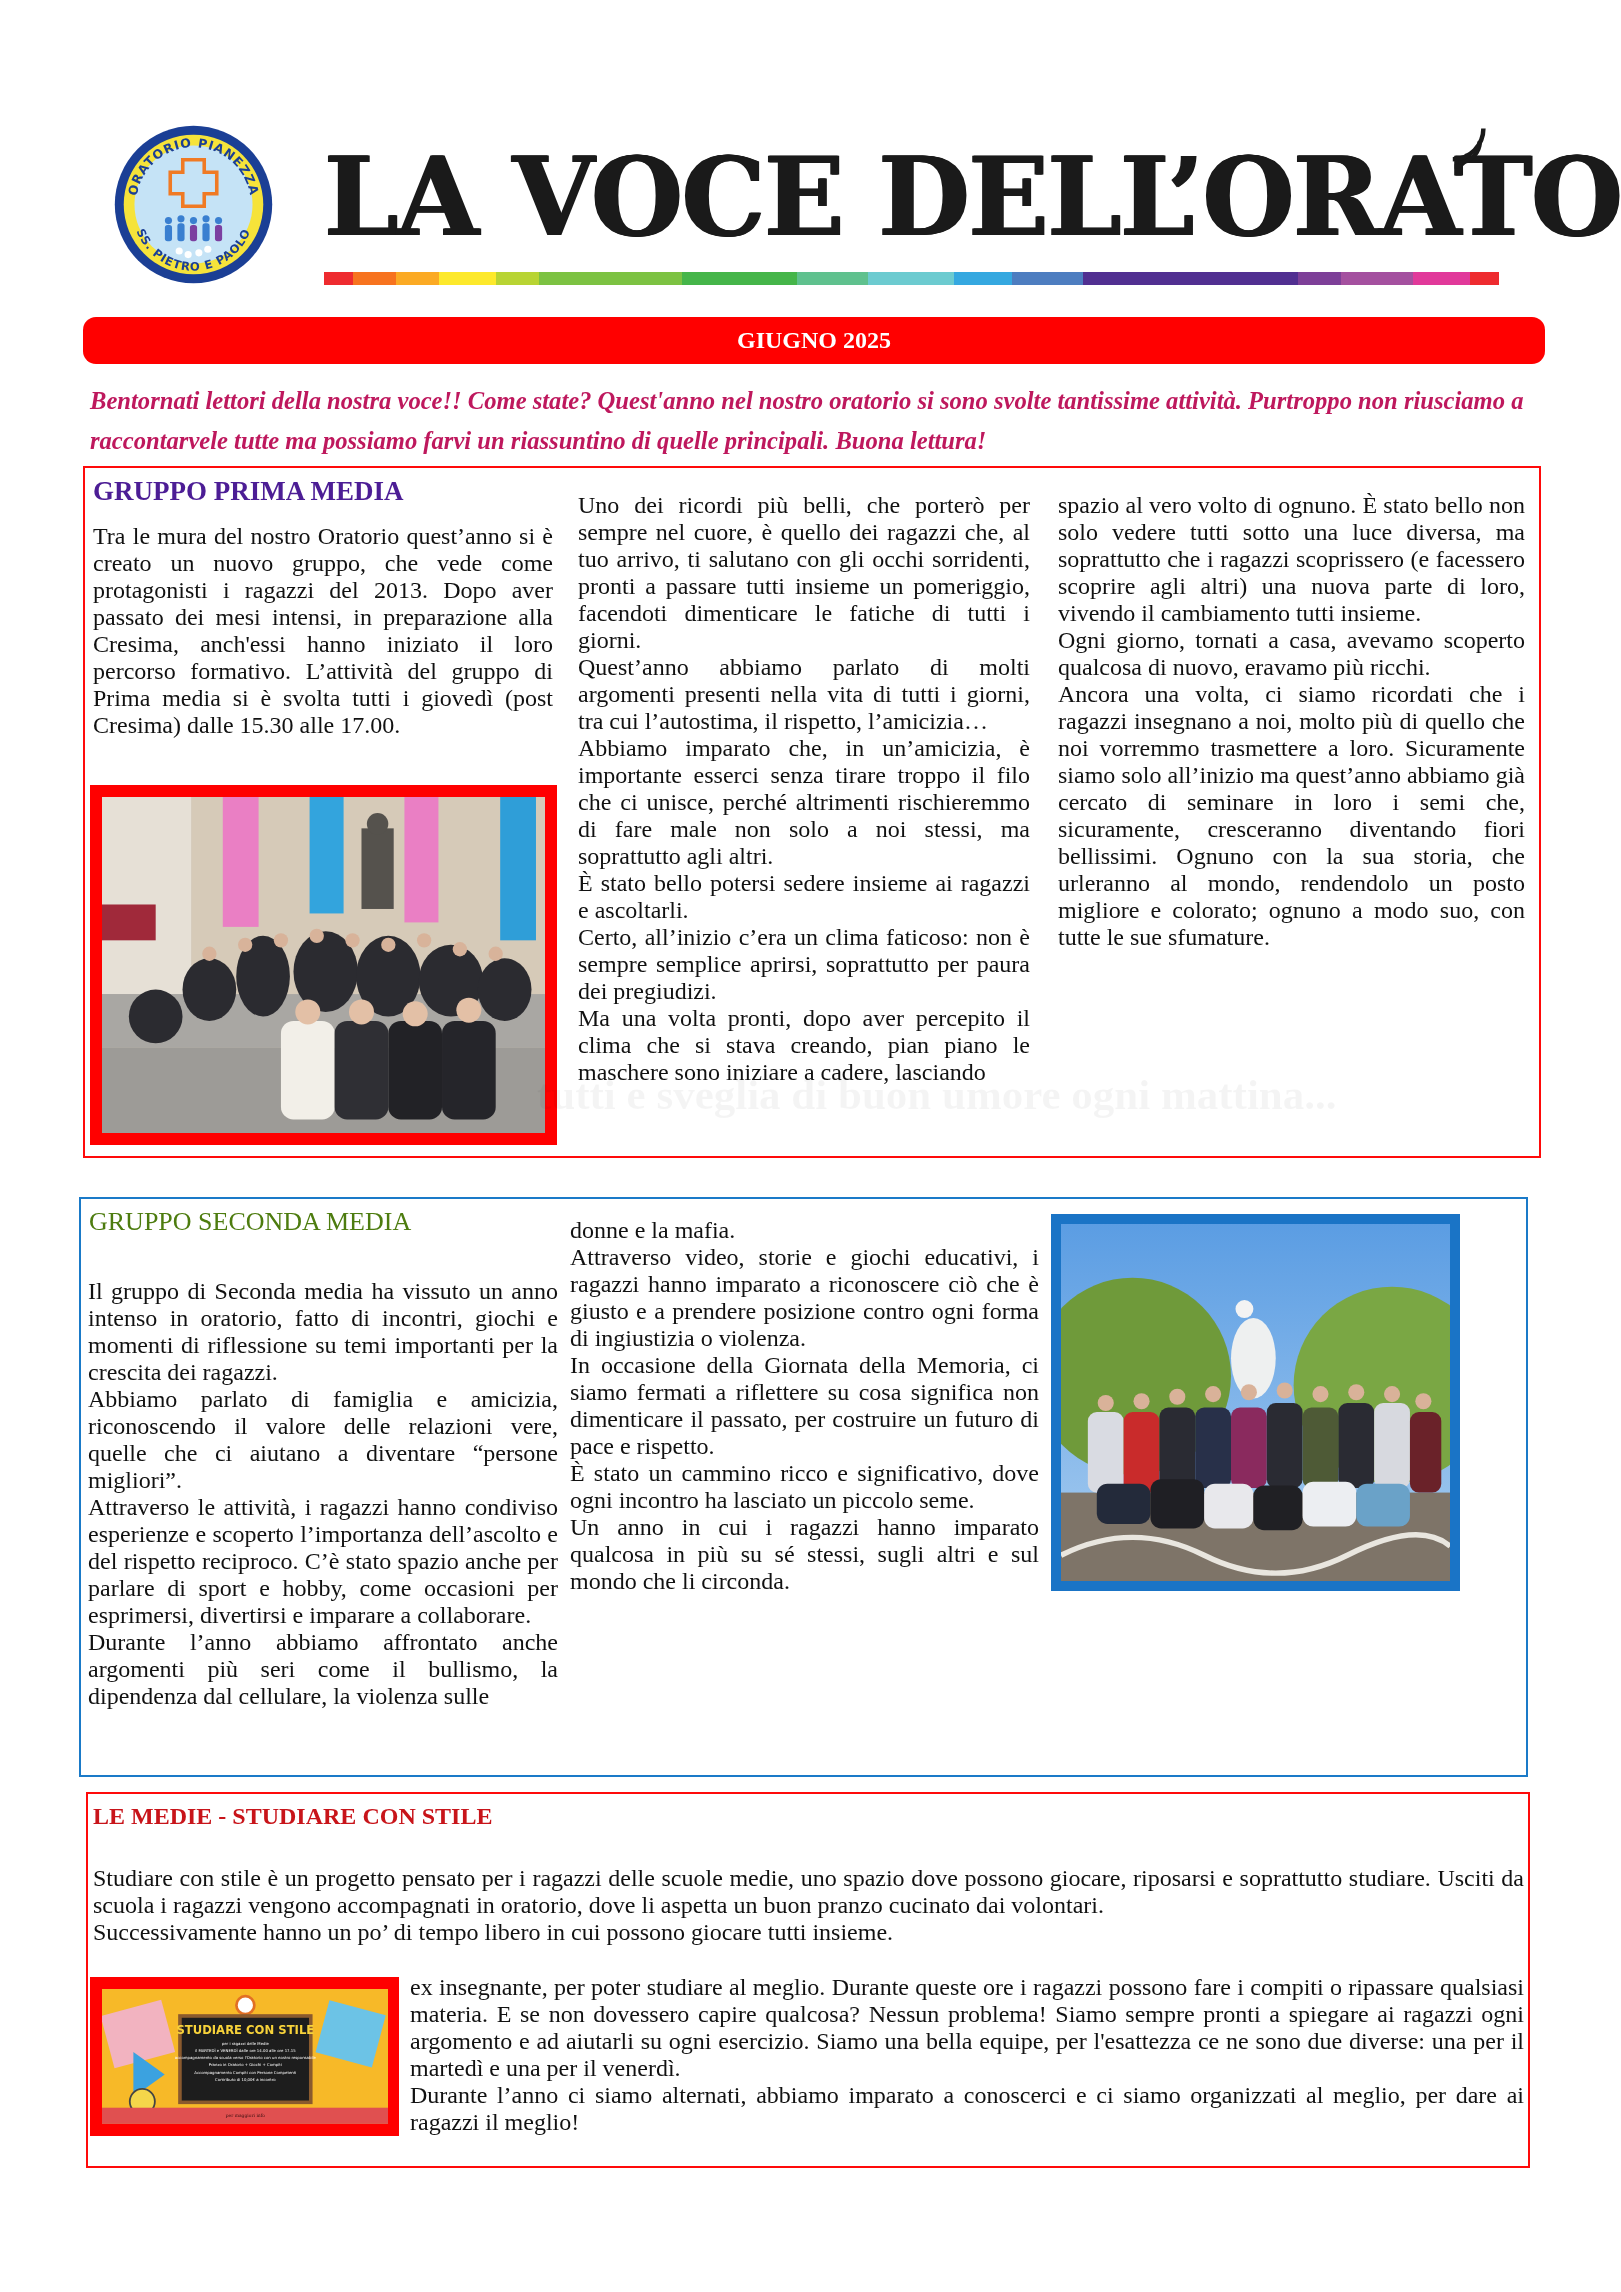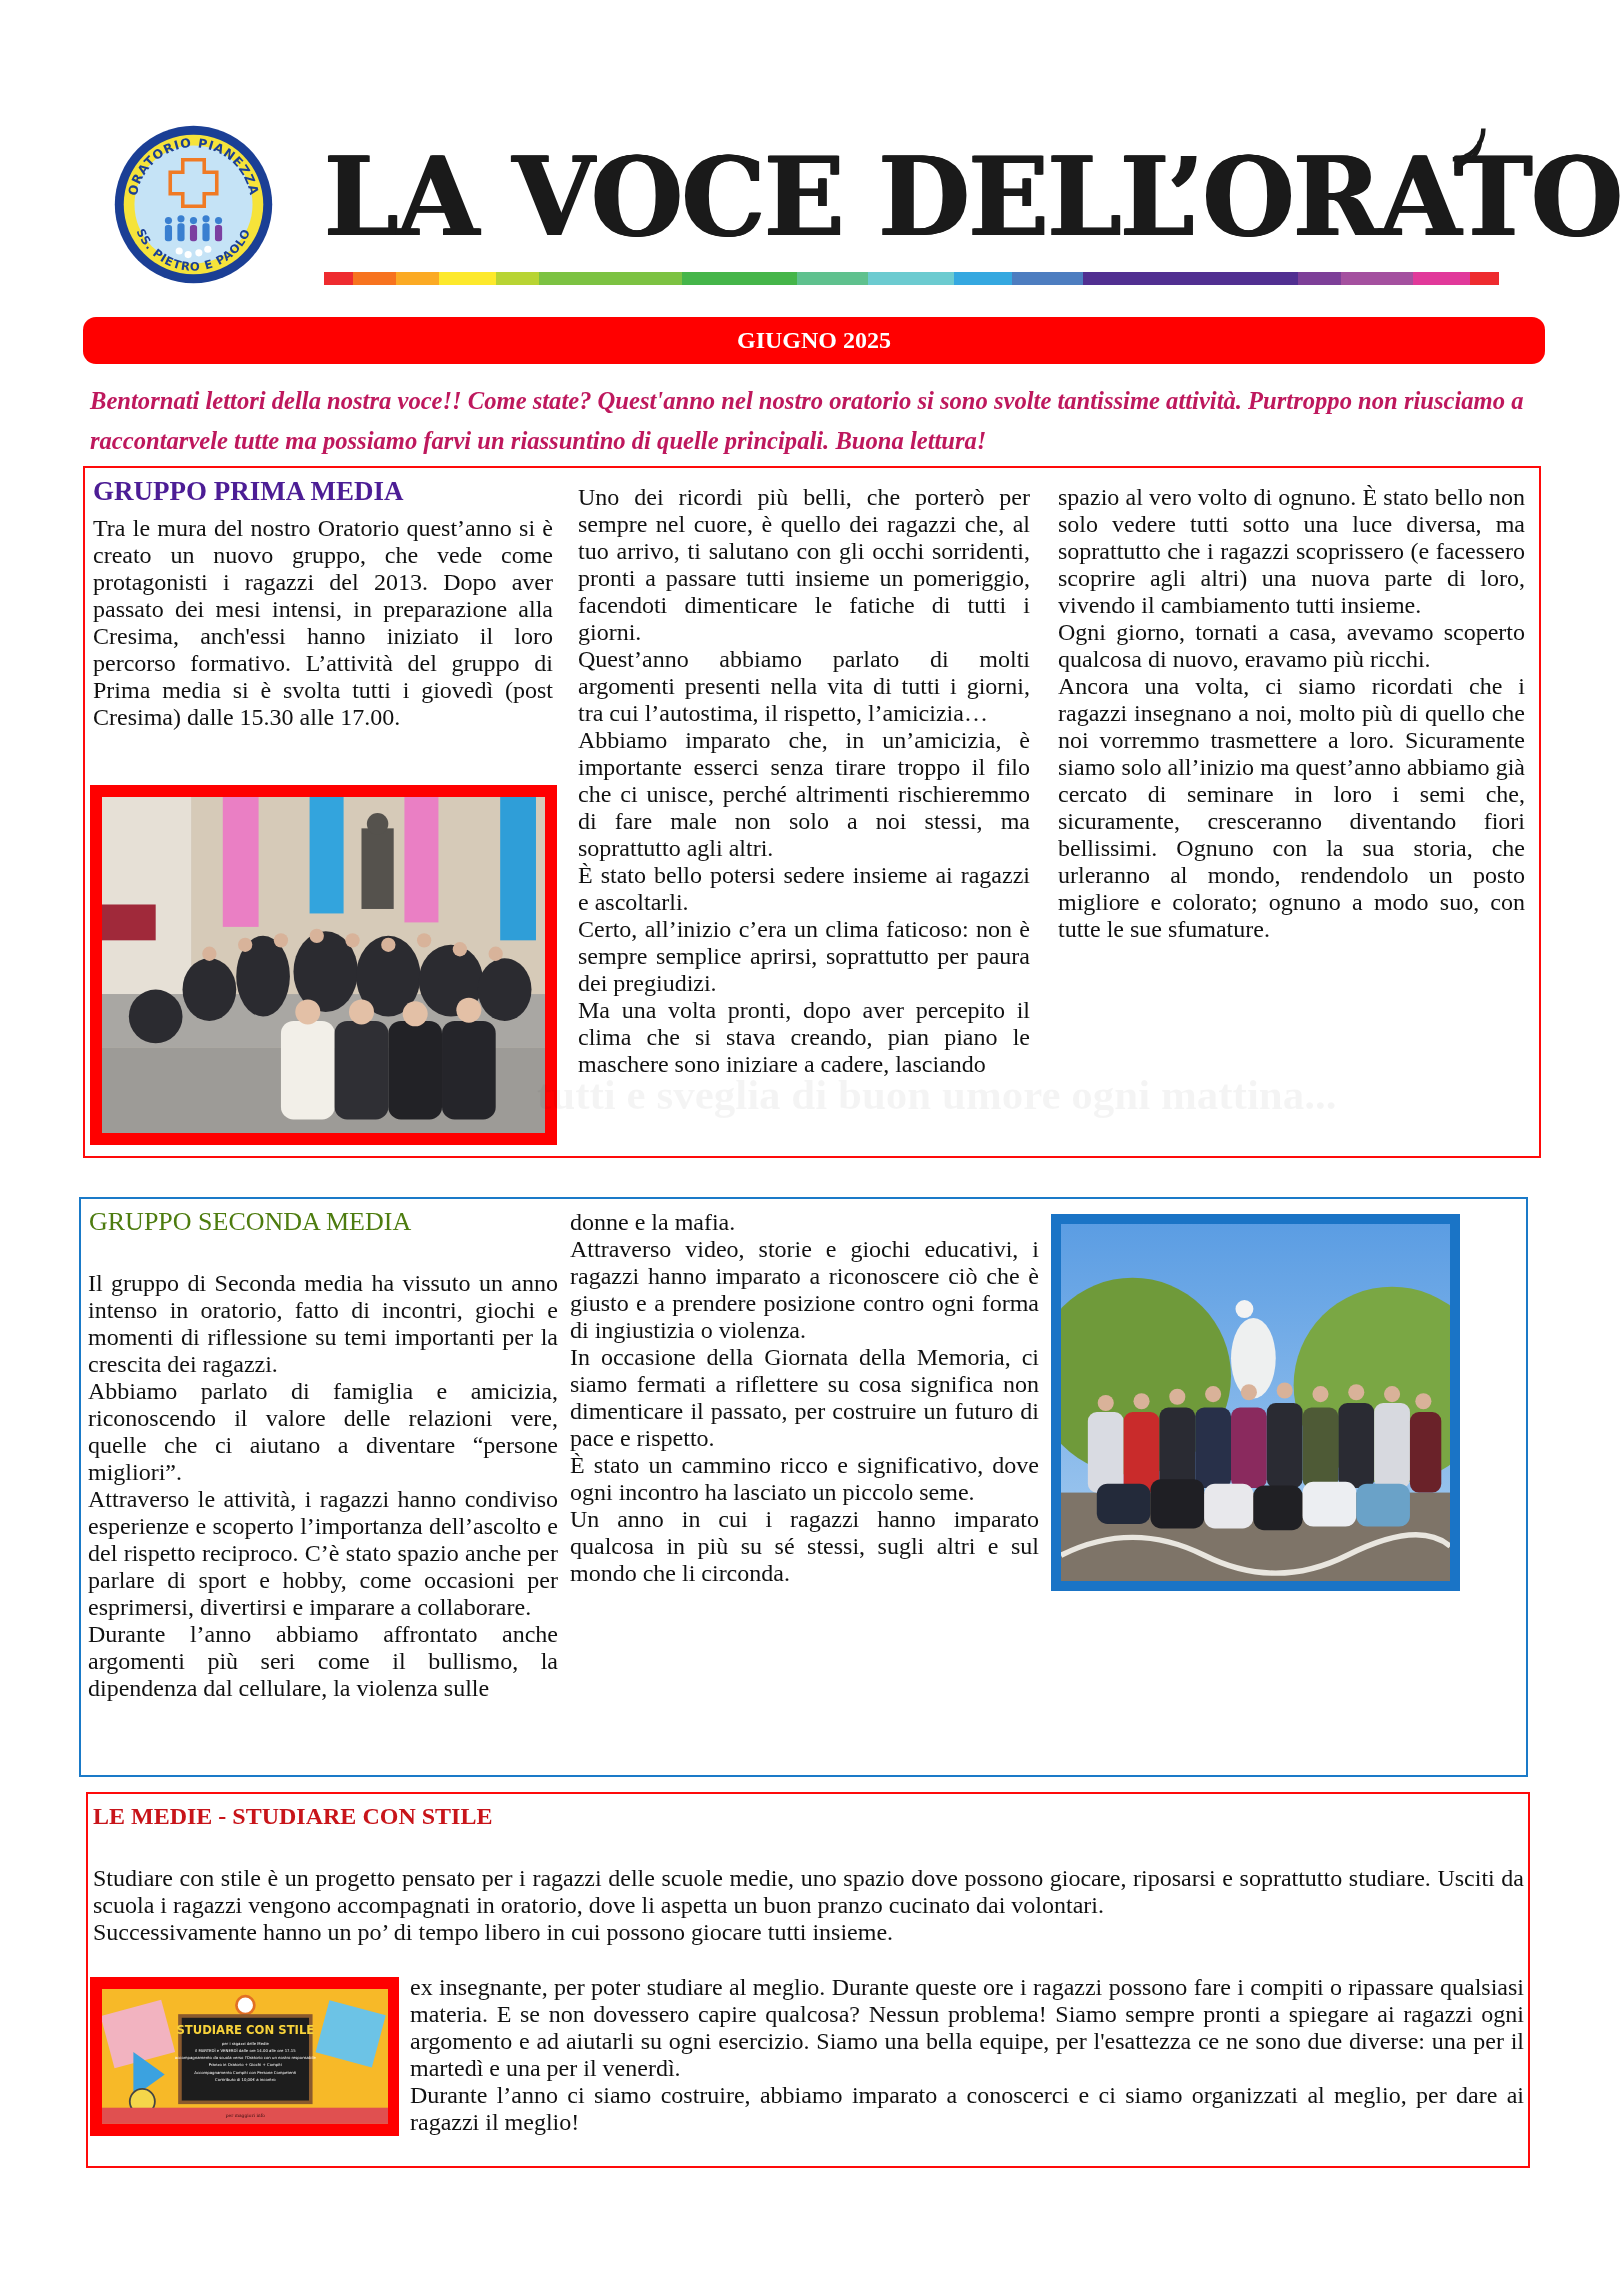--- a/index.html
+++ b/index.html
@@ -22,21 +22,21 @@
                text-align: center; line-height: 47px; border-radius: 13px; }
   .intro { position: absolute; left: 90px; top: 381px; width: 1451px;
            font-style: italic; font-weight: bold; font-size: 24.6px; line-height: 40px; color: #be185d; }
 
   
   .box { position: absolute; }
   .box-red-1 { left: 83px; top: 466px; width: 1458px; height: 692px; border: 2.7px solid #ff0a0a; }
   .box-blue { left: 79px; top: 1197px; width: 1449px; height: 580px; border: 2.7px solid #1a7ac8; }
   .box-red-3 { left: 86px; top: 1792px; width: 1444px; height: 376px; border: 2.7px solid #ff0a0a; }
 
-  .col { position: absolute; font-size: 24px; line-height: 27px; text-align: justify; }
+  .col { position: absolute; font-size: 24px; line-height: 27px; text-align: justify; margin-top: 8px; }
   .col p { margin: 0; }
   .heading-red { position: absolute; color: #4c1d95; font-weight: bold; font-size: 27px; line-height: 30px; }
   .heading-blue { position: absolute; color: #4d7c0f; font-weight: normal; font-size: 26px; line-height: 30px; }
   .heading-red3 { position: absolute; color: #c8141a; font-weight: bold; font-size: 24px; line-height: 29px; }
 
   .ghost { position: absolute; left: 537px; top: 1070px; font-weight: bold; font-size: 43px;
            color: rgba(0,0,0,0.045); white-space: nowrap; }
 
   
   .photo-frame-red { position: absolute; left: 90px; top: 785px; width: 467px; height: 360px;
@@ -249,21 +249,21 @@
 </div>
 
 <div class="box box-red-3"></div>
 <div class="heading-red3" style="left:93px; top:1802px;">LE MEDIE -  STUDIARE CON STILE</div>
 <div class="col-s3" style="left:93px; top:1865px; width:1431px; text-align:justify;">
   <p>Studiare con stile è un progetto pensato per i ragazzi delle scuole medie, uno spazio dove possono giocare, riposarsi e soprattutto studiare. Usciti da scuola i ragazzi vengono accompagnati in oratorio, dove li aspetta un buon pranzo cucinato dai volontari.</p>
   <p>Successivamente hanno un po’ di tempo libero in cui possono giocare tutti insieme.</p>
 </div>
 <div class="col-s3" style="left:410px; top:1974px; width:1114px; text-align:justify;">
   <p>ex insegnante, per poter studiare al meglio. Durante queste ore i ragazzi possono fare i compiti o ripassare qualsiasi materia. E se non dovessero capire qualcosa? Nessun problema! Siamo sempre pronti a spiegare ai ragazzi ogni argomento e ad aiutarli su ogni esercizio. Siamo una bella equipe, per l'esattezza ce ne sono due diverse: una per il martedì e una per il venerdì.</p>
-  <p>Durante l’anno ci siamo costruire, abbiamo imparato a conoscerci e ci siamo organizzati al meglio, per dare ai ragazzi il meglio!</p>
+  <p>Durante l’anno ci siamo alternati, abbiamo imparato a conoscerci e ci siamo organizzati al meglio, per dare ai ragazzi il meglio!</p>
 </div>
 
 <div class="poster-frame">
   <svg class="photo" viewBox="0 0 320 150" preserveAspectRatio="none">
     <rect width="320" height="150" fill="#f7b928"></rect>
     <rect x="5" y="20" width="70" height="60" fill="#f2b3c0" transform="rotate(-15 40 50)"></rect>
     <rect x="245" y="20" width="65" height="60" fill="#6cc3e6" transform="rotate(15 278 50)"></rect>
     <polygon points="35,70 70,95 35,120" fill="#3ba2e0"></polygon>
     <circle cx="45" cy="125" r="14" fill="#f5d64a" stroke="#444" stroke-width="2"></circle>
     <circle cx="160" cy="18" r="10" fill="#fff" stroke="#e27024" stroke-width="3"></circle>

